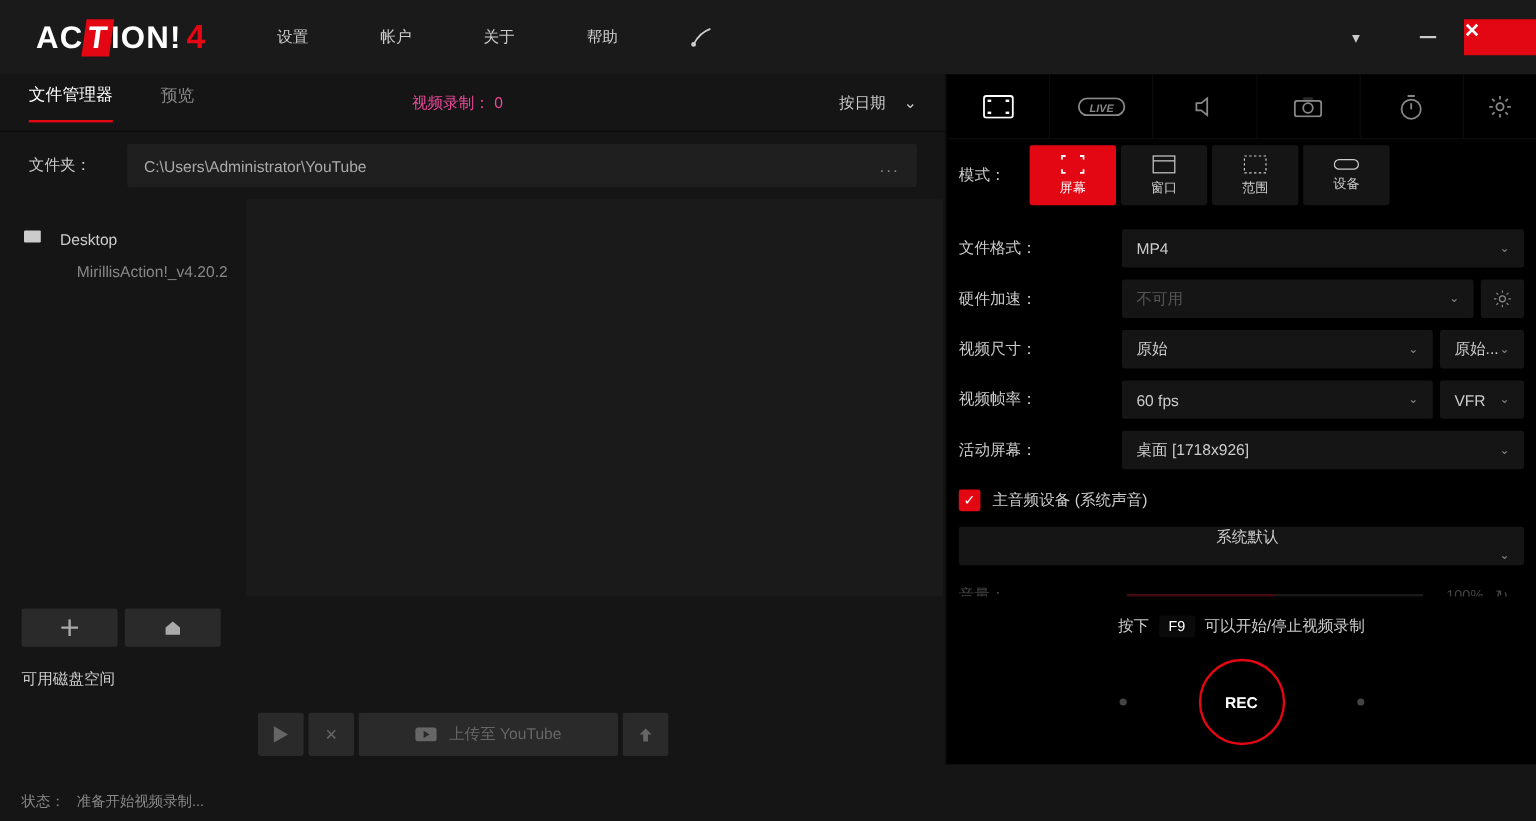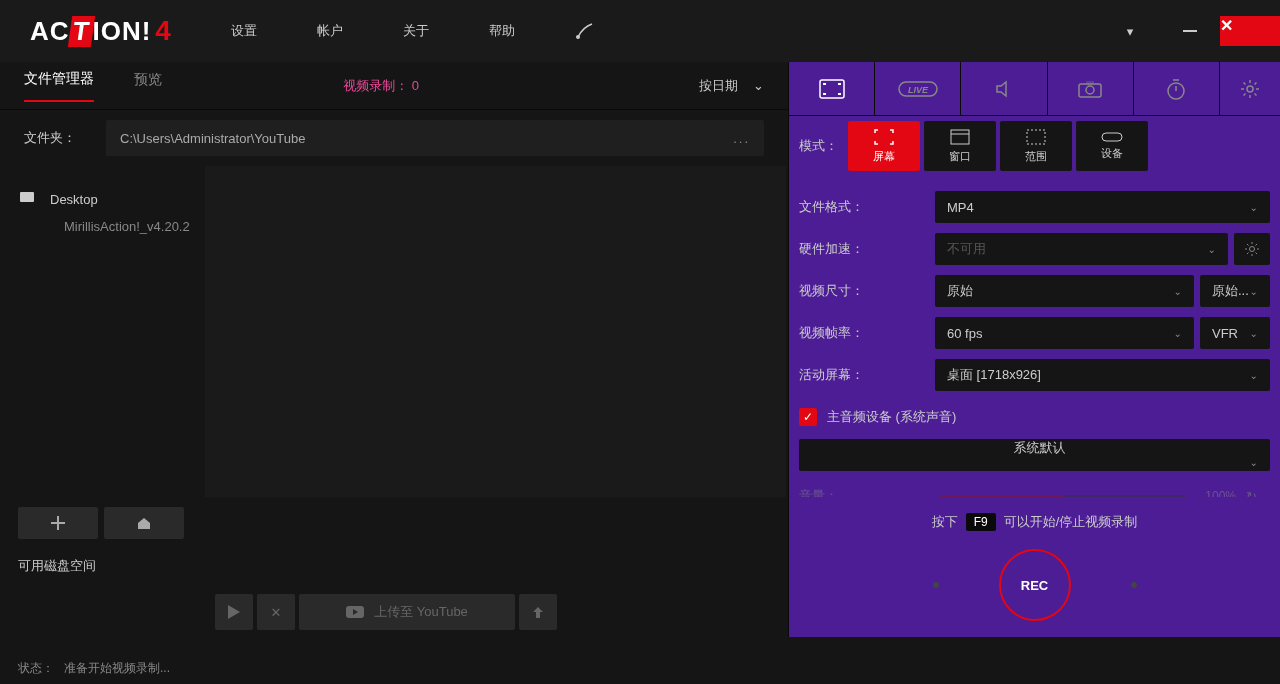--- a/index.html
+++ b/index.html
@@ -41,27 +41,27 @@
 .disk-dots { display: flex; gap: 3px; }
 .disk-dot { width: 6px; height: 6px; border-radius: 50%; background: #4a4; }
 .disk-dot.dim { background: #333; }
 .playback-row { position: absolute; left: 215px; top: 594px; display: flex; gap: 4px; }
 .pb-btn { height: 36px; background: #2a2a2a; display: flex; align-items: center; justify-content: center; color: #666; border-radius: 2px; }
 .pb-play { width: 38px; }
 .pb-x { width: 38px; }
 .pb-yt { width: 216px; gap: 10px; color: #666; font-size: 13px; }
 .pb-up { width: 38px; }
 .status-row { position: absolute; left: 18px; top: 660px; color: #888; font-size: 12px; display: flex; gap: 10px; }
-.right-panel { flex: 1; background: #4c1d95; border-left: 1px solid #0a0a0a; display: flex; flex-direction: column; }
+.right-panel { flex: 1; background: #000000; border-left: 1px solid #0a0a0a; display: flex; flex-direction: column; }
 .top-tabs { height: 54px; display: flex; border-bottom: 1px solid #0a0a0a; }
 .top-tab { flex: 1; display: flex; align-items: center; justify-content: center; cursor: pointer; color: #888; border-right: 1px solid #0a0a0a; }
 .top-tab.active { color: #fff; }
 .top-tab:last-child { border-right: none; flex: 0 0 60px; }
 .mode-row { height: 60px; display: flex; align-items: center; padding: 0 10px; gap: 10px; }
-.mode-label { color: #ccc; font-size: 13px; }
+.mode-label { color: #ccc; font-size: 13px; margin-right: 10px; }
 .mode-btns { display: flex; gap: 4px; }
 .mode-btn { width: 72px; height: 50px; background: #151515; display: flex; flex-direction: column; align-items: center; justify-content: center; gap: 4px; cursor: pointer; color: #ccc; font-size: 11px; border-radius: 2px; }
 .mode-btn.active { background: #e30613; color: #fff; }
 .settings { flex: 1; padding: 10px 10px 0 10px; overflow: hidden; }
 .setting-row { display: flex; align-items: center; height: 42px; gap: 6px; }
 .setting-label { width: 130px; color: #ccc; font-size: 13px; padding-left: 0px; }
 .select { flex: 1; height: 32px; background: #151515; display: flex; align-items: center; padding: 0 12px; color: #ccc; font-size: 13px; border-radius: 2px; cursor: pointer; }
 .select.disabled { color: #555; }
 .select .chev { margin-left: auto; color: #888; font-size: 10px; }
 .select-sm { width: 70px; flex: 0 0 70px; }

